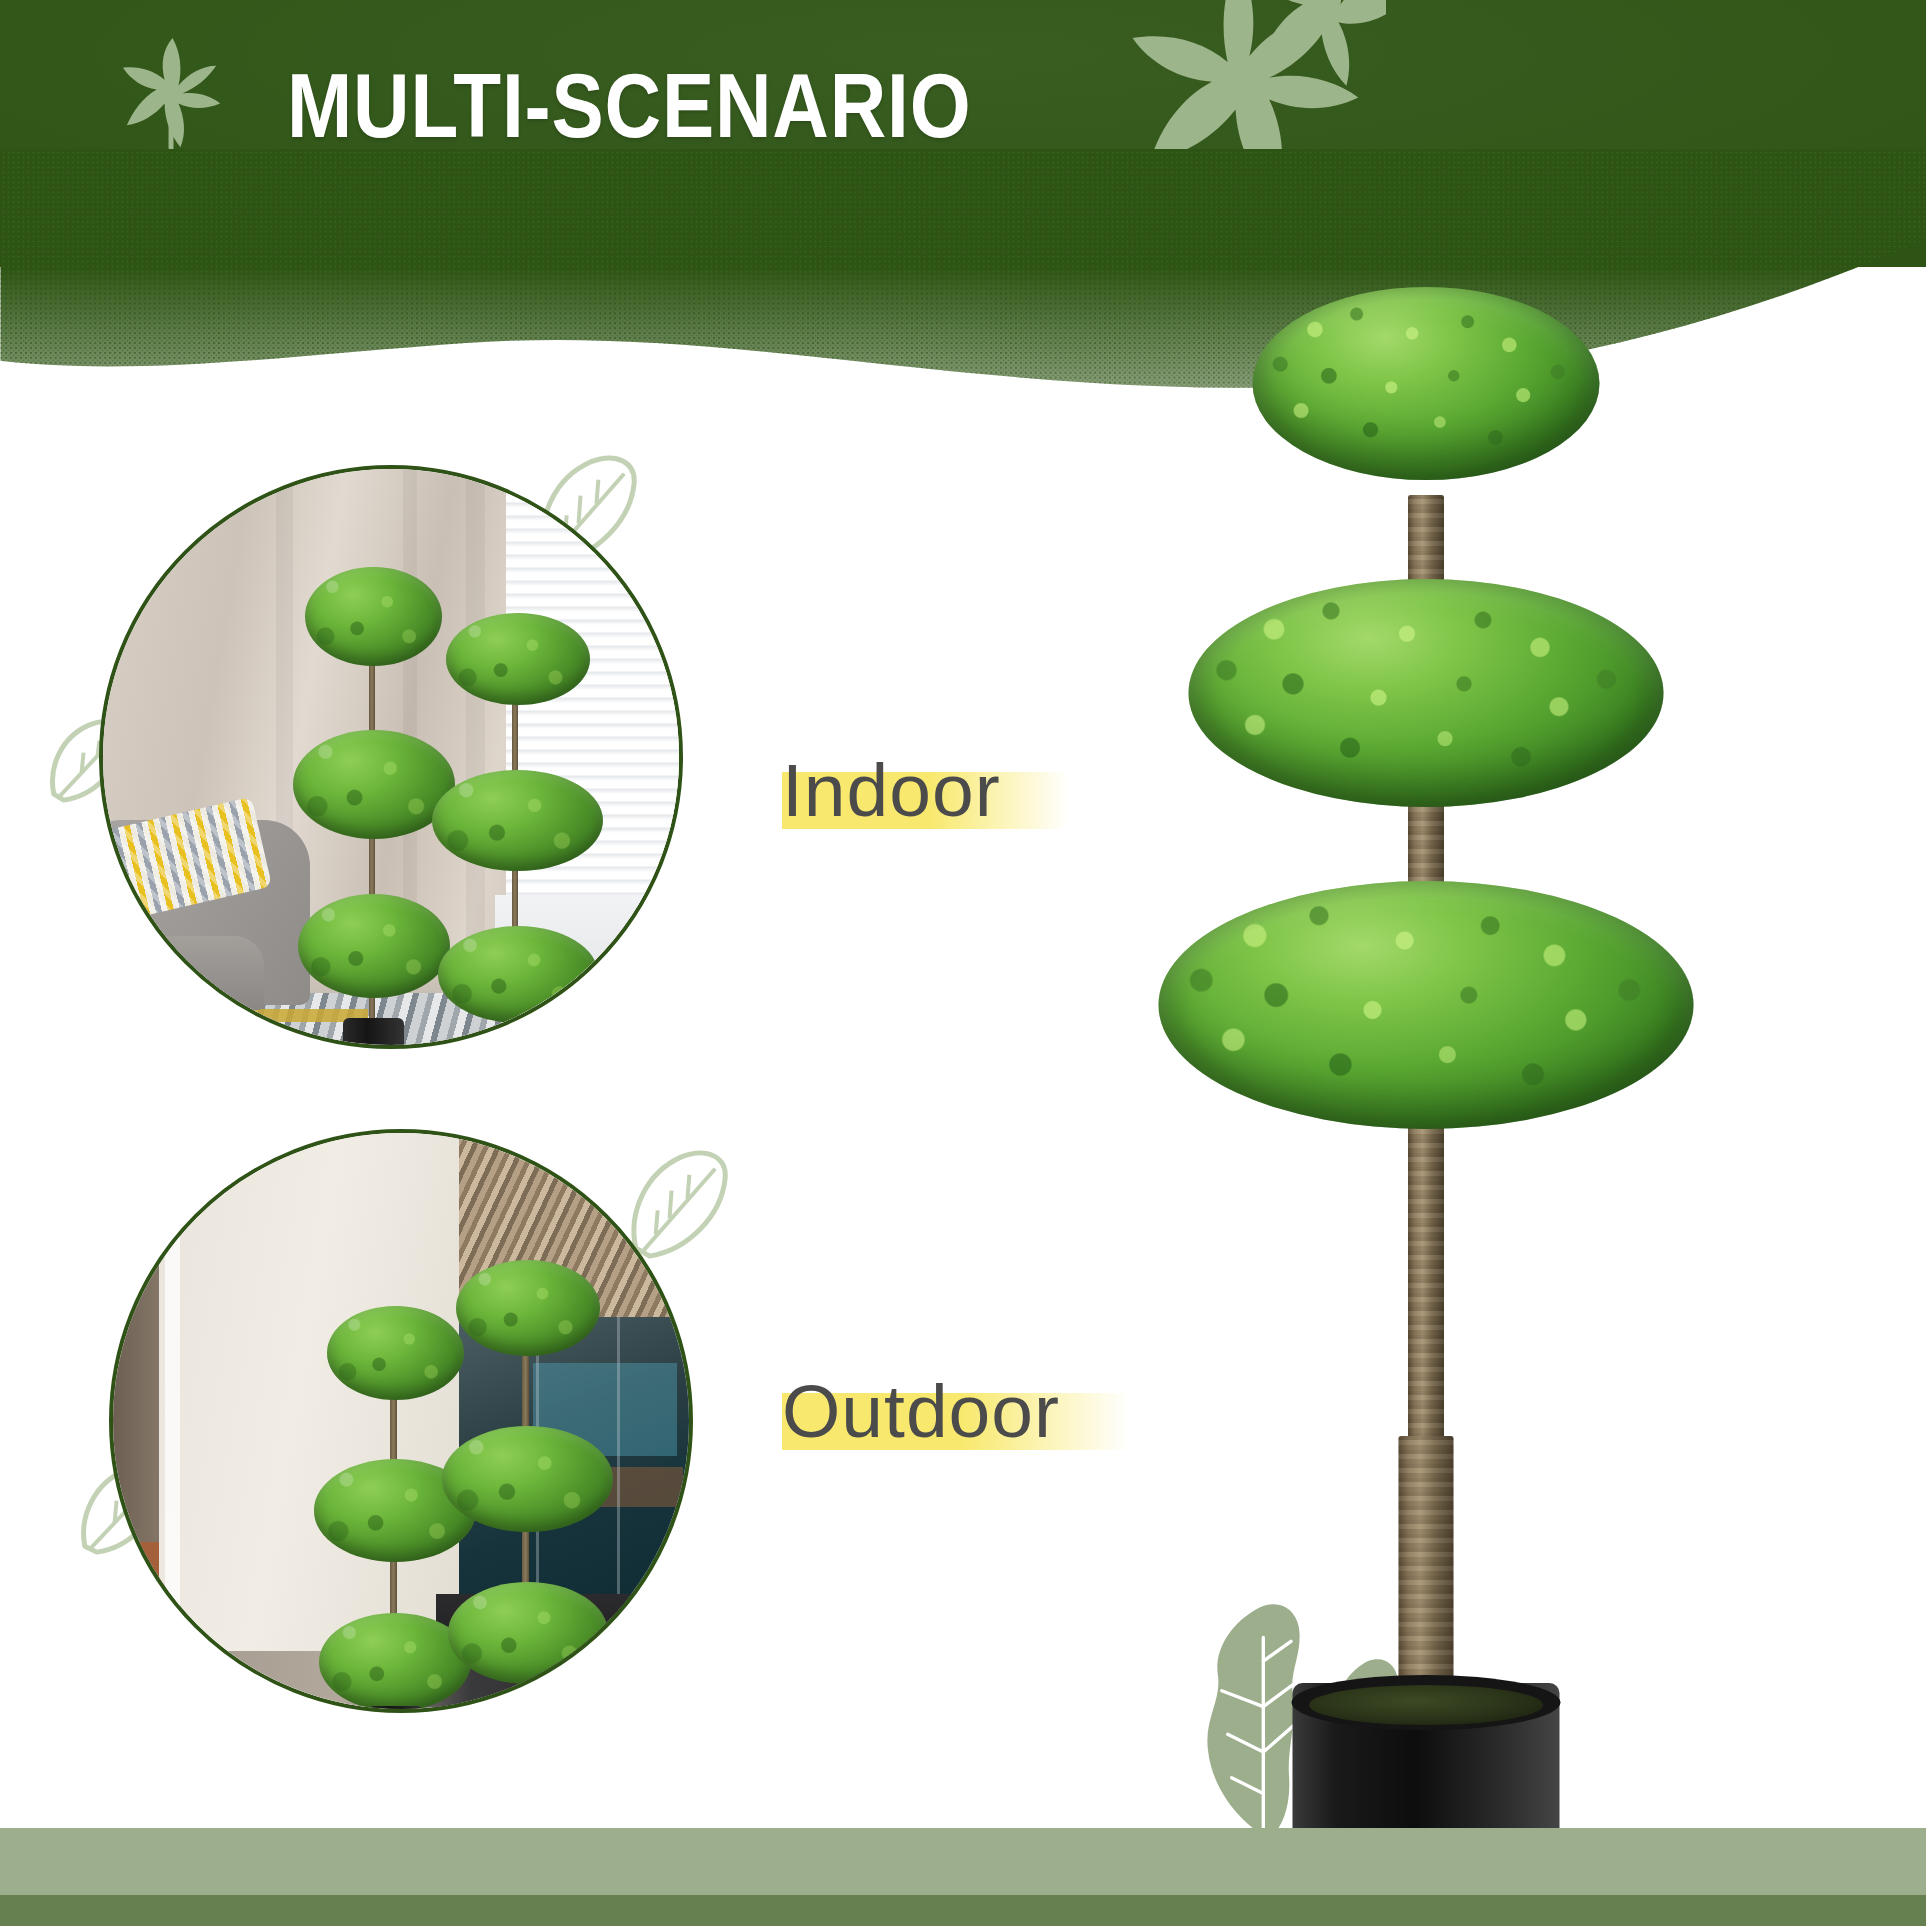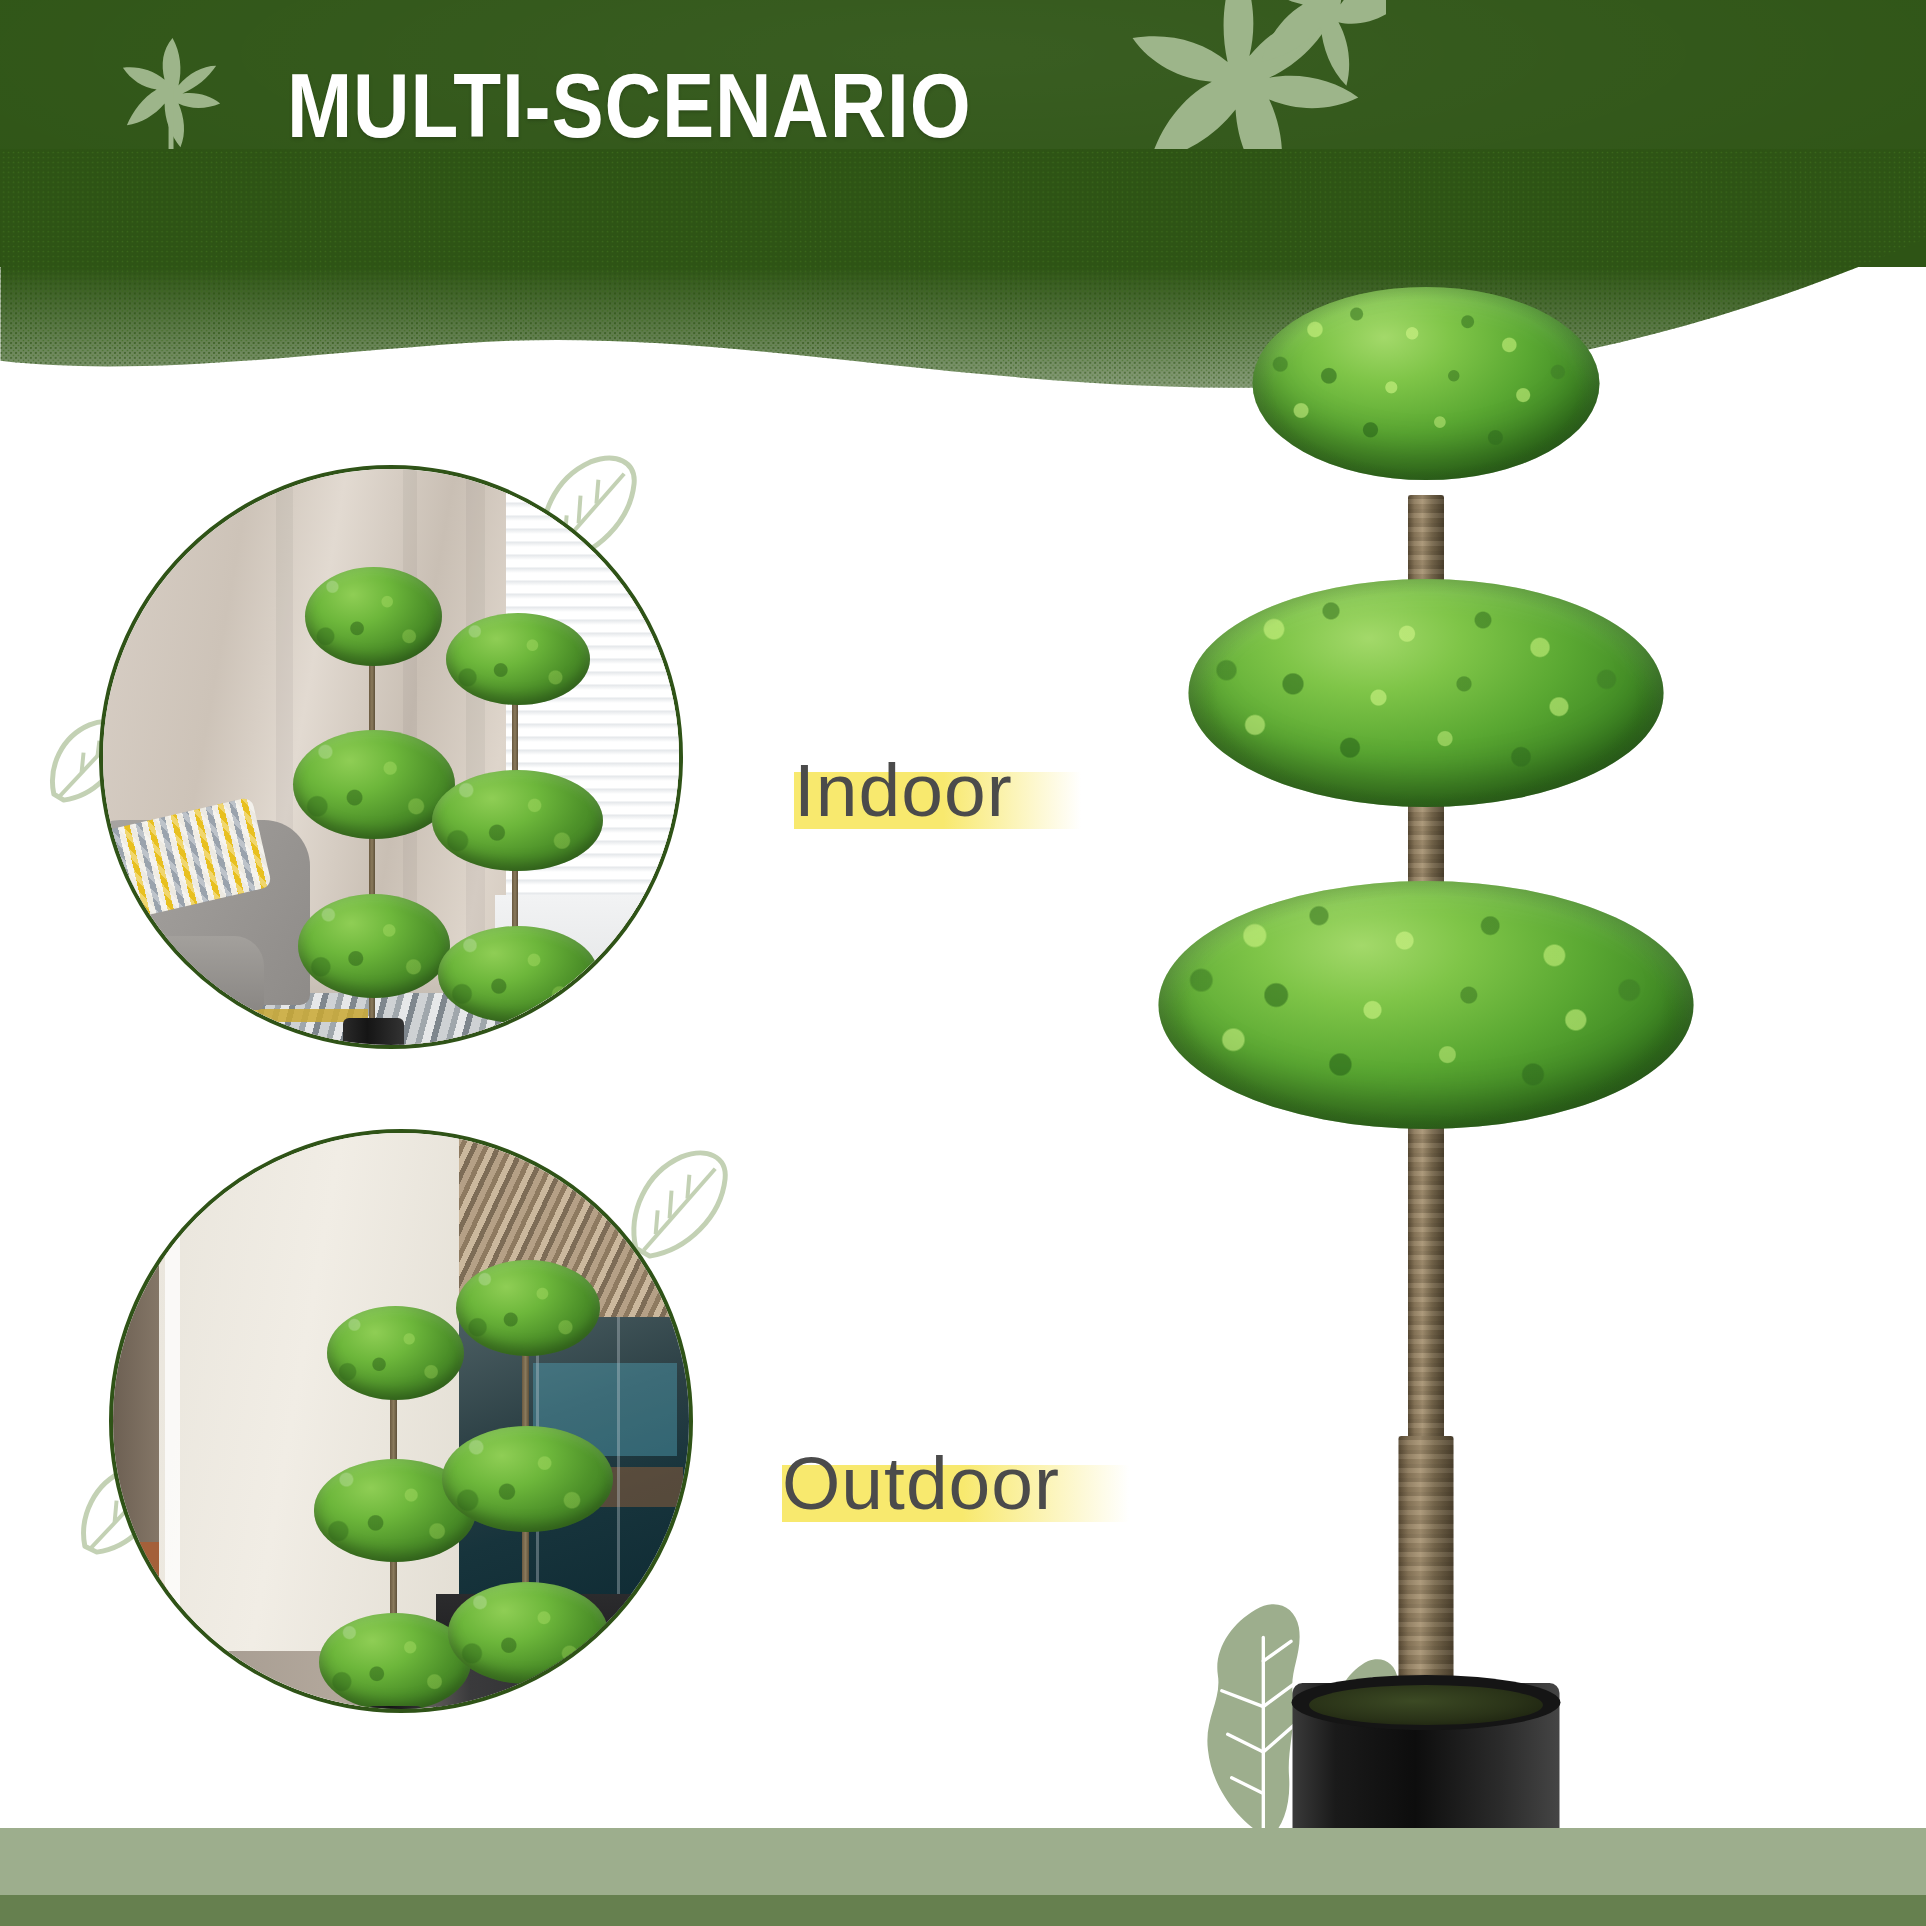--- a/index.html
+++ b/index.html
@@ -119,23 +119,23 @@
   .label-hl{
     position:absolute; left:0; bottom:4px; height:57px;
     background:linear-gradient(to right,#F8E96E 0%,#F8E96E 52%,rgba(248,233,110,0) 100%);
     z-index:-1;
   }
   .label-text{
     position:relative; font-size:75px; color:#4B4B4B; font-weight:normal;
     letter-spacing:1px; white-space:nowrap;
     font-family:"Liberation Sans", sans-serif;
   }
-  #label-indoor{ left:782px; top:747px;margin-left:12px; }
+  #label-indoor{ left:782px; top:747px; }
   #label-indoor .label-hl{ width:287px; }
-  #label-outdoor{ left:782px; top:1440px; }
+  #label-outdoor{ left:782px; top:1368px; }
   #label-outdoor .label-hl{ width:347px; }
 
   
   #product{ position:absolute; left:1079px; top:327px; width:693px; height:1544px; z-index:5; }
   .p-trunk{ position:absolute; left:50%; transform:translateX(-50%);
     background:linear-gradient(to right,#5d4e37 0%,#8d7a5c 18%,#a89474 40%,#7a6a4e 66%,#4f432f 100%);
     border-radius:3px; }
   .p-trunk::after{content:"";position:absolute;inset:0;
     background:repeating-linear-gradient(to bottom,rgba(0,0,0,.12) 0 4px,rgba(255,255,255,.06) 4px 9px,rgba(0,0,0,.08) 9px 14px);}
   .p-ball{ position:absolute; left:50%; transform:translateX(-50%);

